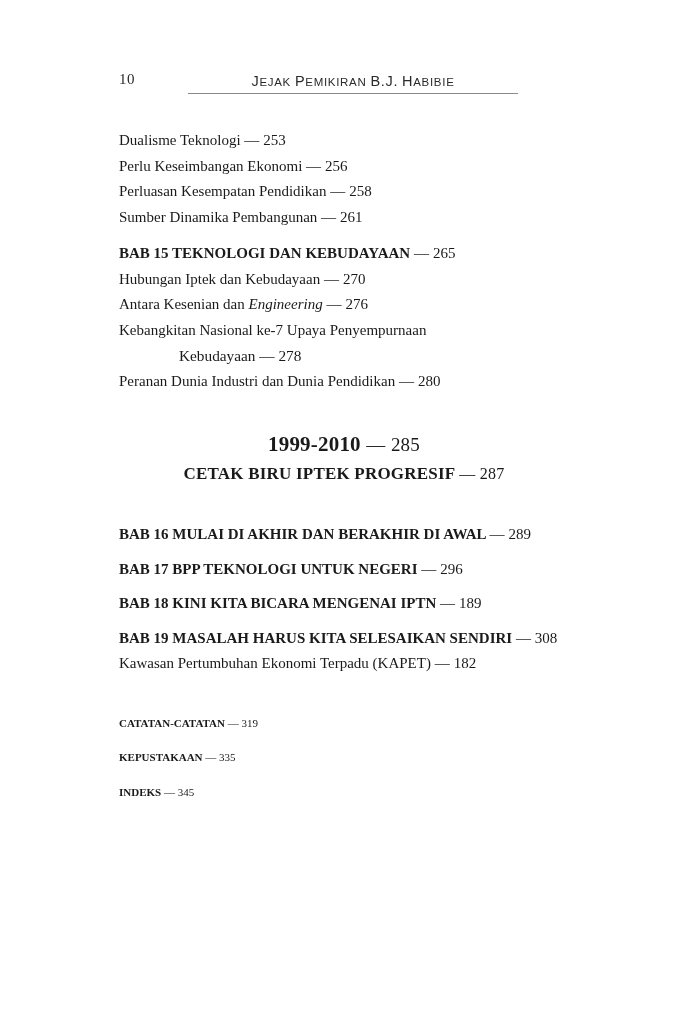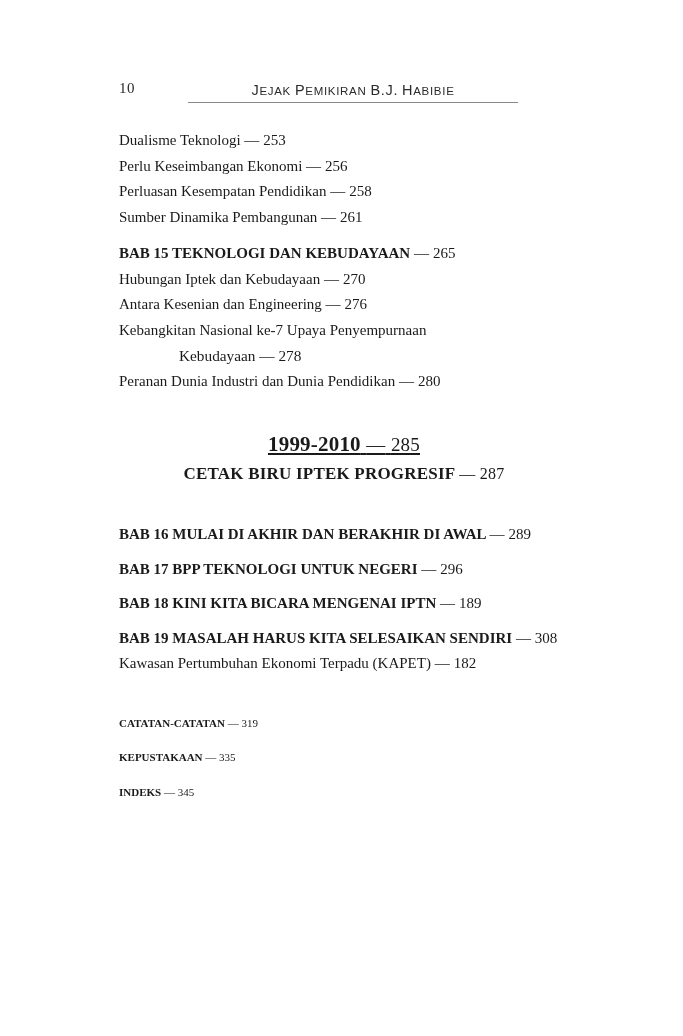--- a/index.html
+++ b/index.html
@@ -21,21 +21,21 @@
     left: 0;
     top: 0;
     width: 683px;
     height: 1036px;
   }
 
   
   .header {
     position: absolute;
     left: 0;
-    top: 80px;
+    top: 71px;
     width: 680px;
     height: 30px;
   }
   .folio {
     position: absolute;
     left: 119px;
     top: 0px;
     font-family: "Liberation Serif", serif;
     font-size: 15px;
     letter-spacing: 0.5px;
@@ -79,20 +79,21 @@
     color: #1a1a1a;
     white-space: nowrap;
   }
   .entry.bold {
     font-weight: bold;
   }
   .entry .pg {
     font-weight: normal;
   }
   .entry .it {
+    font-style: italic;
   }
   .entry .dash {
     letter-spacing: 0.2px;
   }
 
   .cont-line {
     font-size: 15.3px;
     line-height: 25.5px;
     padding-left: 60px;
     white-space: nowrap;
@@ -107,21 +108,20 @@
   
   .divider {
     width: 450px;
     text-align: center;
     white-space: nowrap;
   }
   .divider-era {
     font-size: 21px;
     font-weight: bold;
     letter-spacing: 0.2px;
-    text-decoration: underline;
   }
   .divider-era .pg {
     font-weight: normal;
     font-size: 19px;
   }
   .divider-sub {
     margin-top: 7px;
     font-size: 17px;
     font-weight: bold;
     letter-spacing: 0.2px;

